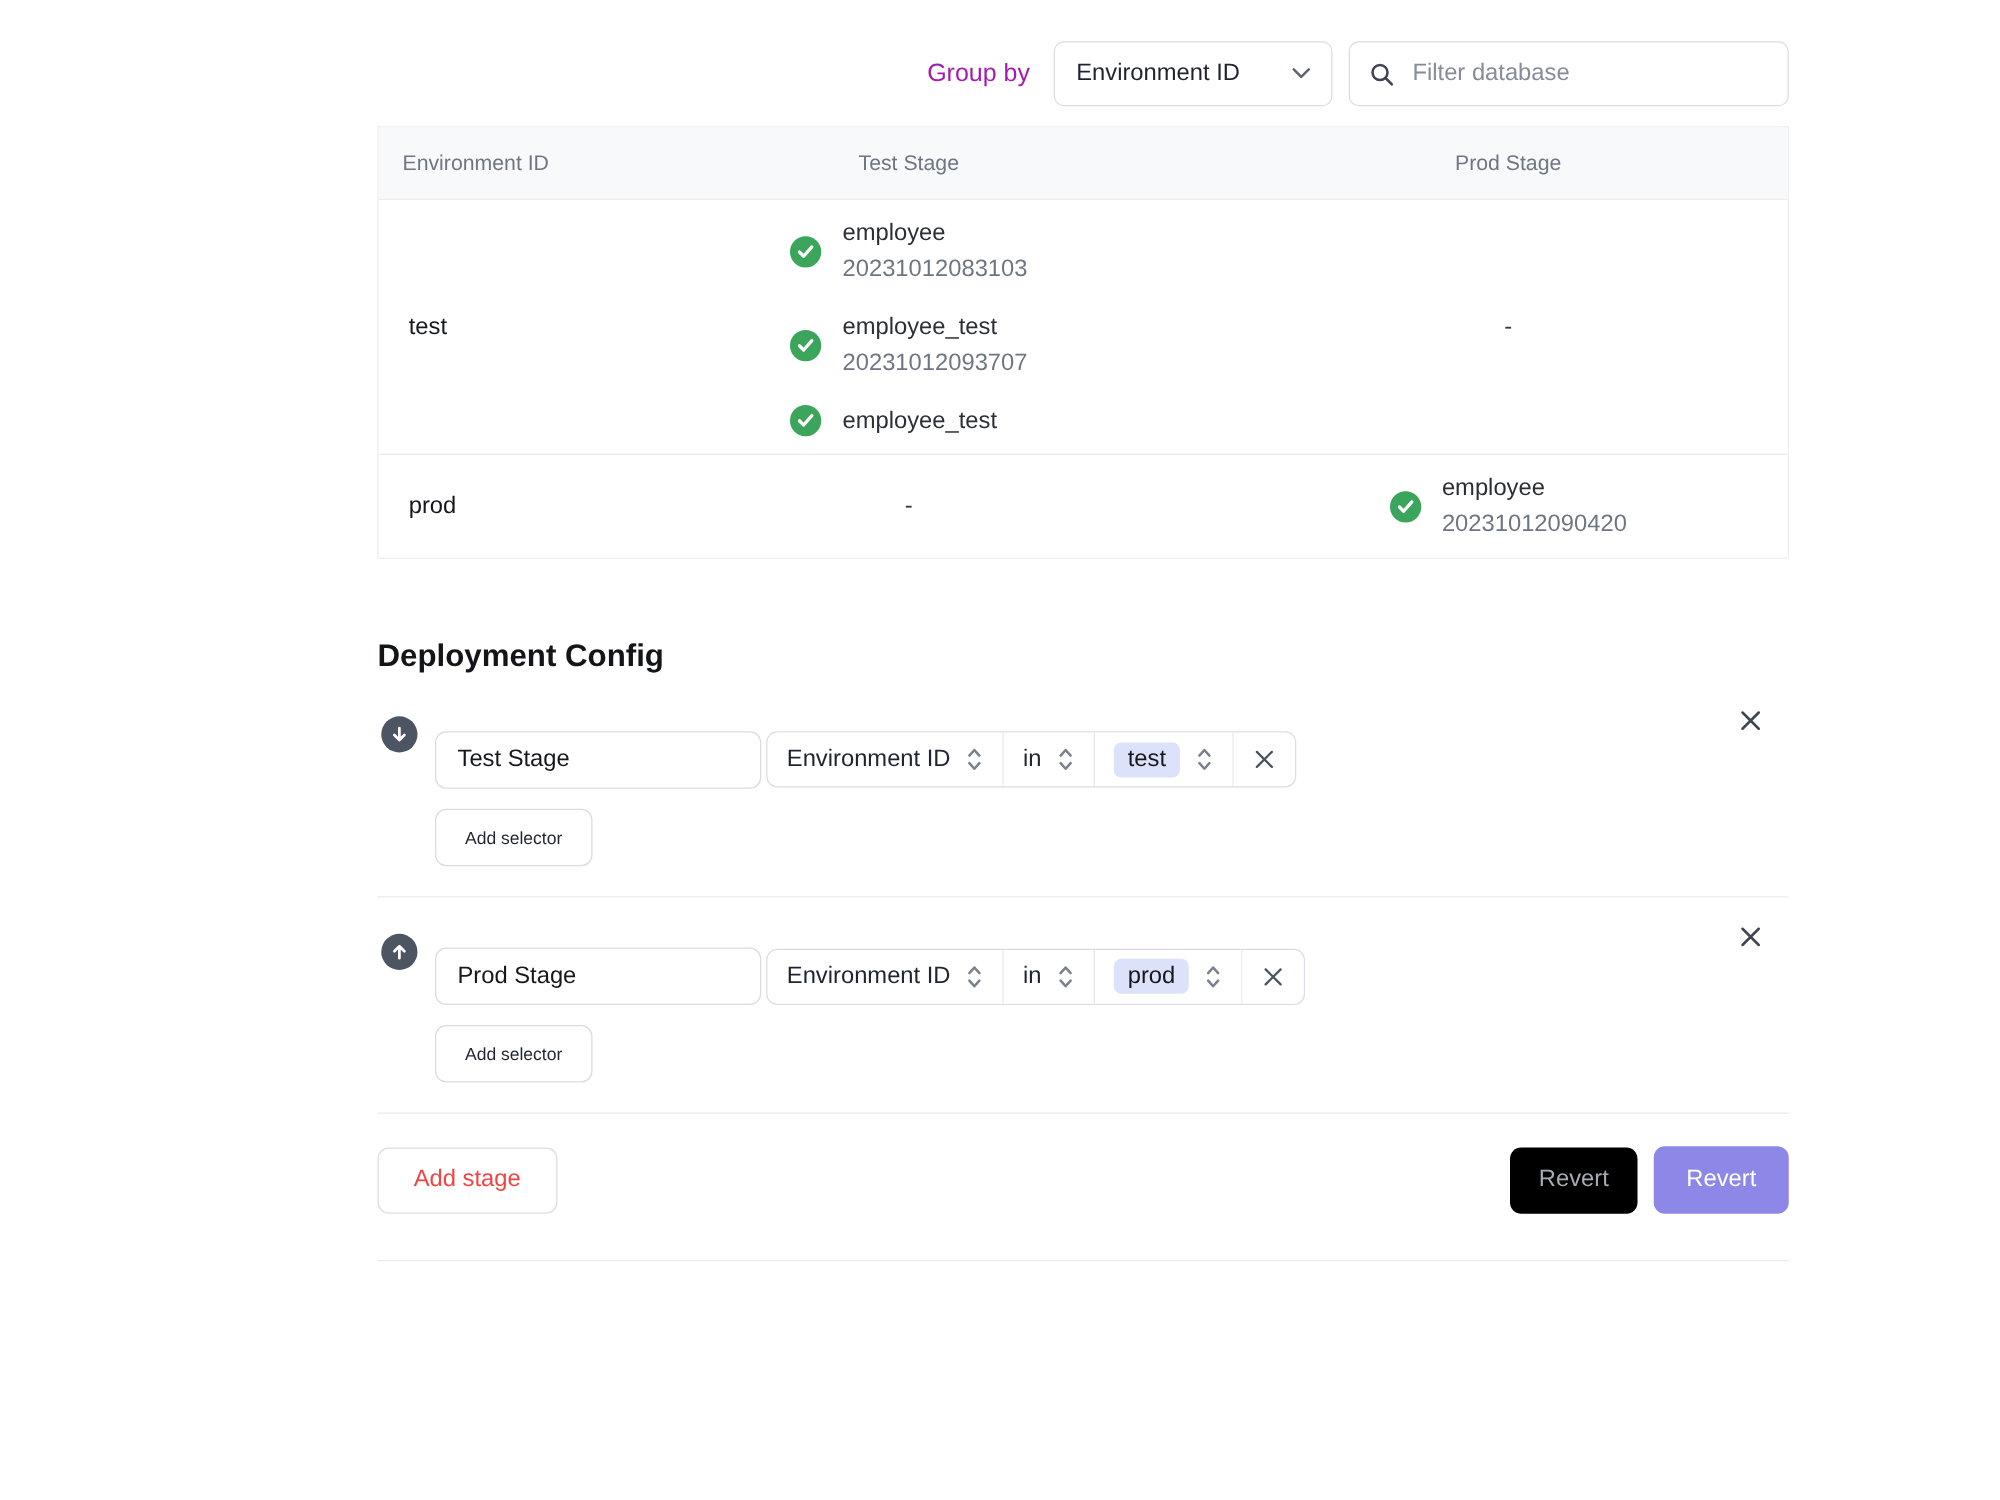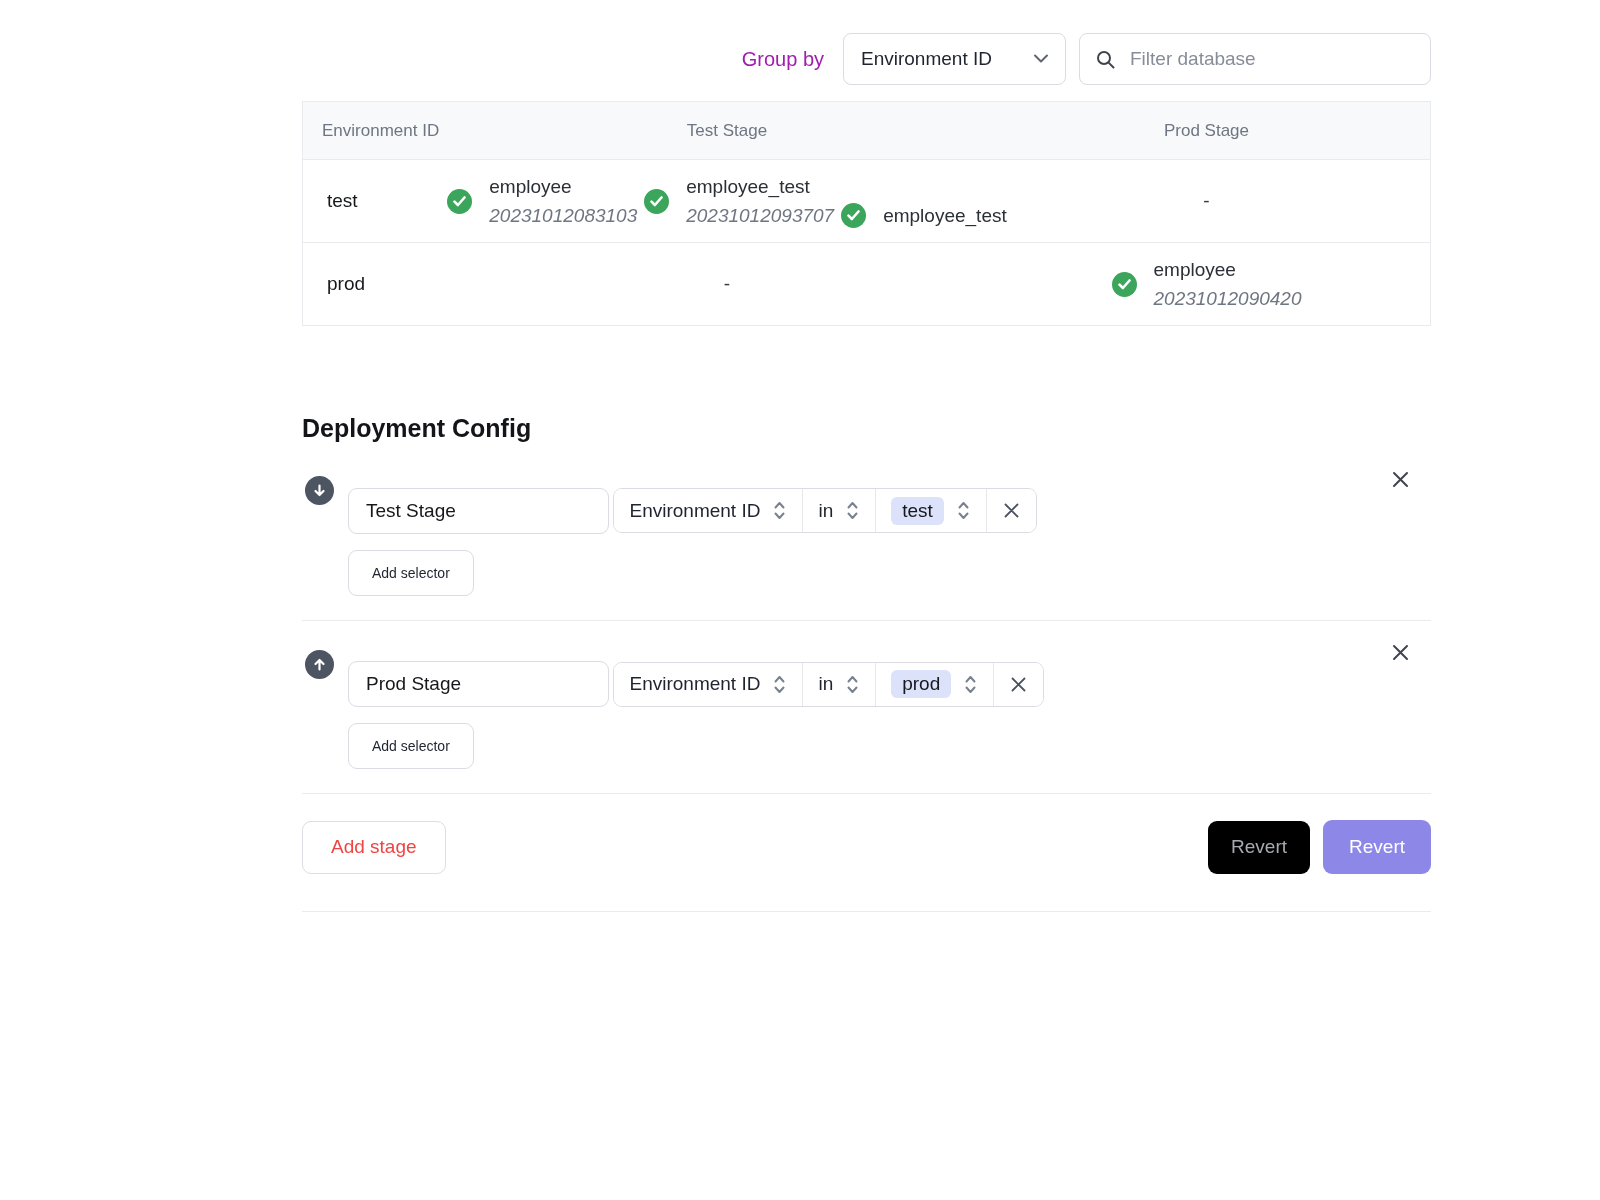--- a/index.html
+++ b/index.html
@@ -29,33 +29,33 @@
 
   
   .table { margin-top: 16px; border: 1px solid #e9ebee; }
   .thead, .trow { display: grid; grid-template-columns: 168px 512px 447px; }
   .thead { background: #f8f9fb; height: 57px; align-items: center; font-size: 17px; color: #6f7683; font-weight: 500; }
   .th-env { padding-left: 19px; }
   .th-center { text-align: center; }
   .trow { border-top: 1px solid #e9ebee; background: #fff; }
   .td-env { display: flex; align-items: center; padding-left: 24px; font-size: 19px; color: #17181c; }
   .td-stage { display: flex; align-items: center; justify-content: center; padding: 12px 0; }
-  .stage-items { display: flex; flex-direction: row; gap: 7px; align-items: flex-end; }
+  .stage-items { display: flex; flex-direction: column; gap: 17px; align-items: flex-start; }
   .stage-item { display: flex; align-items: center; gap: 17px; }
   .status-icon {
     width: 25px; height: 25px; border-radius: 50%; flex: none;
     background: var(--success-green, #3ba55c);
     display: flex; align-items: center; justify-content: center;
   }
   .db-name { font-size: 19px; color: #2b2f36; line-height: 29px; }
-  .db-version { font-size: 19px; color: #6f7683; line-height: 29px; font-style: italic; }
+  .db-version { font-size: 19px; color: #6f7683; line-height: 29px; }
   .dash { font-size: 19px; color: #343943; }
 
   
-  .section-title { margin-top: 88px; font-size: 25px; font-weight: 700; color: #141519; }
+  .section-title { margin-top: 64px; font-size: 25px; font-weight: 700; color: #141519; }
   .stage-block { position: relative; padding-left: 46px; margin-top: 30px; }
   .stage-block.second { margin-top: 26px; }
   .stage-move-btn {
     position: absolute; left: 3px; top: 3px; width: 29px; height: 29px; border-radius: 50%;
     background: #4d5563; border: none; display: flex; align-items: center; justify-content: center;
     padding: 0; cursor: pointer;
   }
   .stage-close {
     position: absolute; right: 19px; top: -6px; width: 24px; height: 24px;
     background: none; border: none; padding: 0; display: flex; align-items: center; justify-content: center; cursor: pointer;

